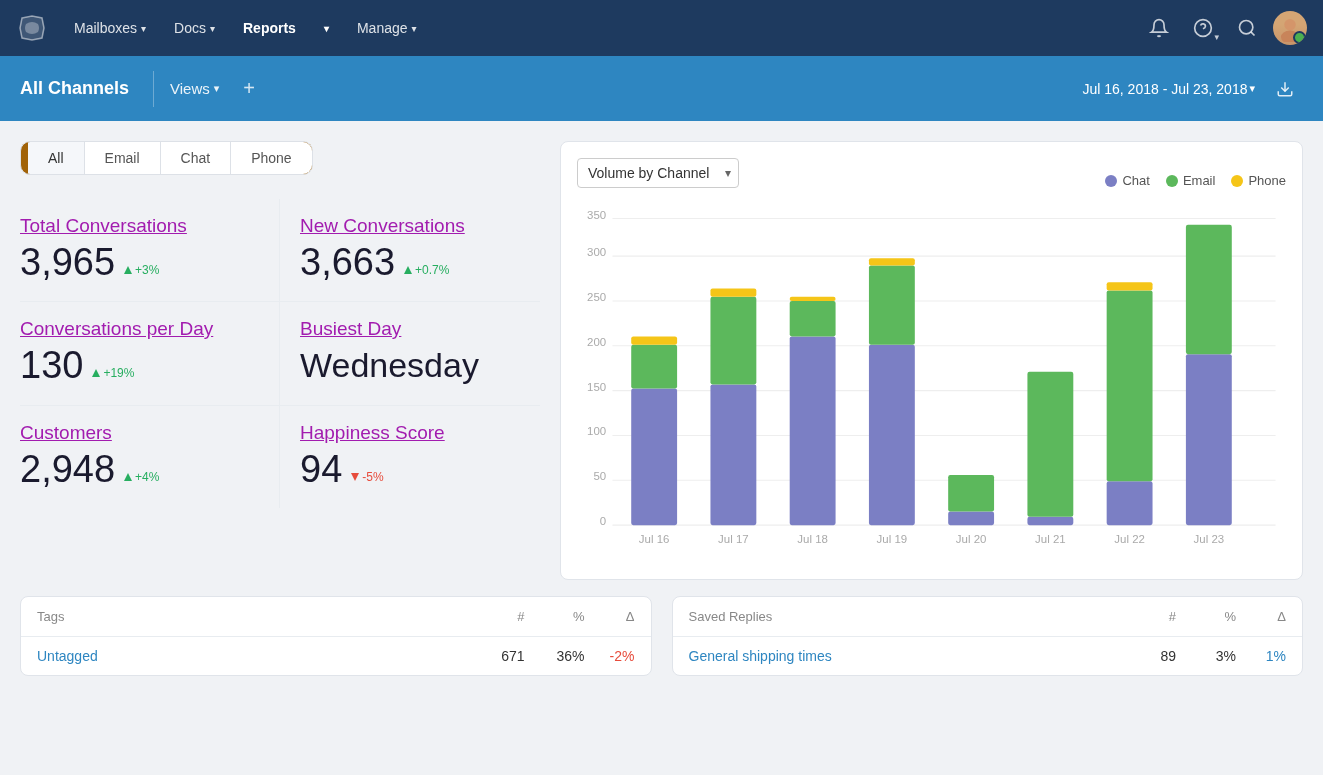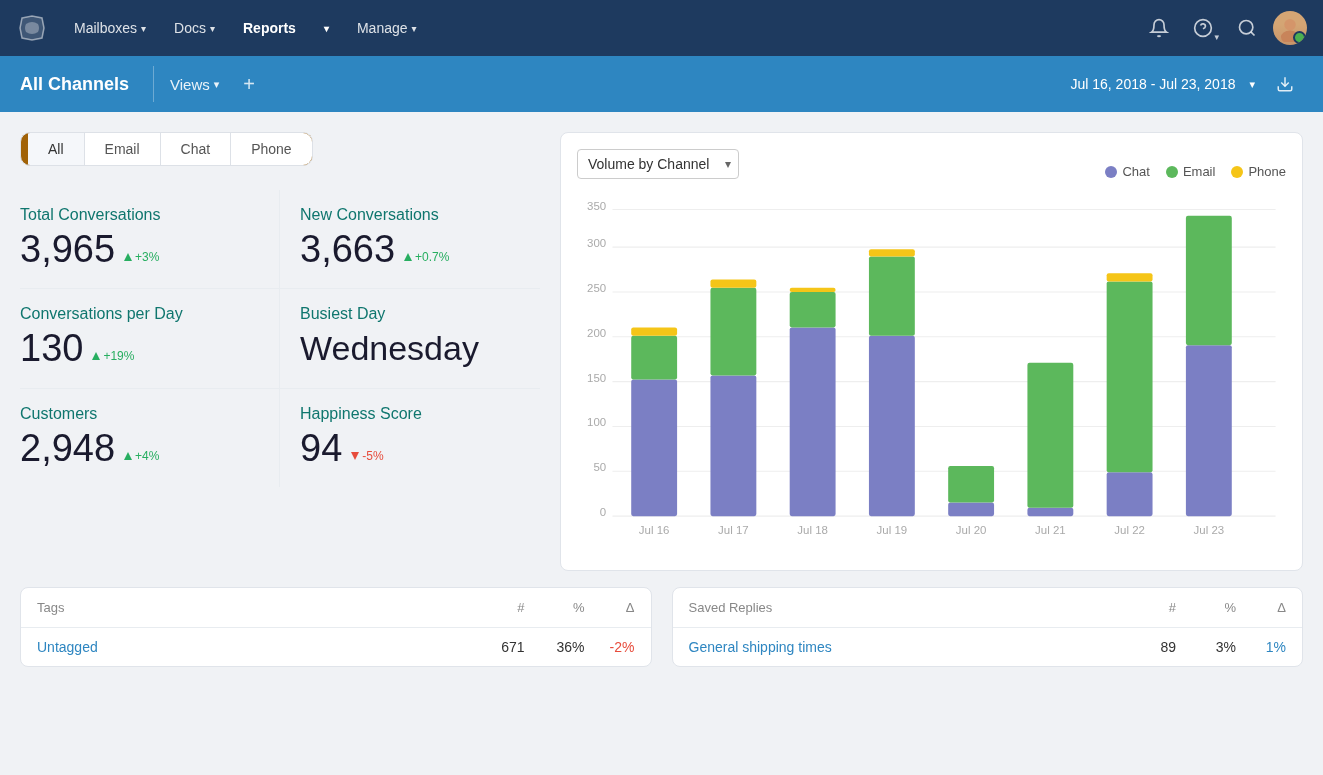--- a/index.html
+++ b/index.html
@@ -49,21 +49,21 @@
     }
     .avatar-face {
       width: 100%; height: 100%;
       background: linear-gradient(180deg, #d4a574 40%, #c8956a 100%);
       display: flex; align-items: center; justify-content: center;
     }
 
     
     .sub-header {
       background: #2e86c1;
-      height: 56px;
+      height: 65px;
       display: flex;
       align-items: center;
       padding: 0 20px;
       gap: 0;
     }
     .sub-header-title {
       color: #fff;
       font-size: 18px;
       font-weight: 700;
       padding-right: 20px;
@@ -83,21 +83,21 @@
     .sub-header-plus {
       color: rgba(255,255,255,0.8);
       font-size: 20px;
       padding: 6px 12px;
       cursor: pointer;
     }
     .sub-header-spacer { flex: 1; }
     .date-range {
       color: #fff;
       font-size: 14px;
-      display: flex; align-items: center; gap: 14px;
+      display: flex; align-items: center; gap: 2px;
       cursor: pointer;
       padding: 6px 12px;
     }
     .download-btn {
       color: rgba(255,255,255,0.85);
       width: 36px; height: 36px;
       display: flex; align-items: center; justify-content: center;
       cursor: pointer;
     }
 
@@ -150,24 +150,25 @@
       gap: 0;
     }
     .stat-cell {
       padding: 16px 20px 20px 0;
       border-bottom: 1px solid #e8ecf0;
     }
     .stat-cell:nth-child(odd) { border-right: 1px solid #e8ecf0; padding-right: 20px; }
     .stat-cell:nth-child(even) { padding-left: 20px; }
     .stat-cell:nth-child(5), .stat-cell:nth-child(6) { border-bottom: none; }
     .stat-label {
-      font-size: 16px;
-      color: #0f766e;
+      font-size: 19px;
+      color: #a21caf;
       margin-bottom: 6px;
       font-weight: 400;
+      text-decoration: underline;
     }
     .stat-value-row {
       display: flex;
       align-items: baseline;
       gap: 8px;
     }
     .stat-value {
       font-size: 38px;
       font-weight: 300;
       color: #1a1a2e;

